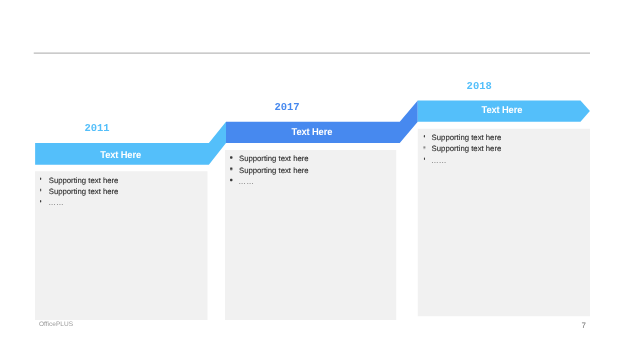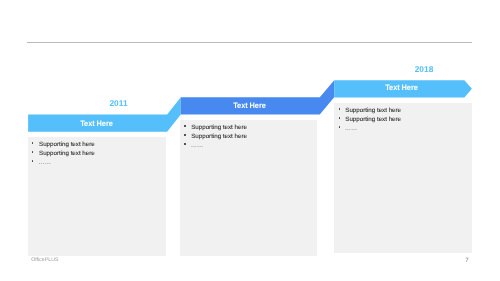--- a/index.html
+++ b/index.html
@@ -10,21 +10,21 @@
   .slide{position:relative;width:500px;height:281px;background:#fff;}
   .rule{position:absolute;left:27.4px;top:42.0px;width:445.1px;height:1px;background:#bababa;}
   svg.arrows{position:absolute;left:0;top:0;width:500px;height:281px;}
   .panel{position:absolute;background:#f1f1f1;}
   .bullets{position:absolute;list-style:none;margin:0;padding:0;}
   .bullets li{position:relative;font-size:6.2px;color:#2e2e2e;line-height:9.15px;padding-left:7.0px;white-space:nowrap;-webkit-text-stroke:0.09px #2e2e2e;}
   .bullets li:before{content:"";position:absolute;left:0.3px;top:1.9px;width:1.1px;height:1.9px;background:#3a3a3a;border-radius:50%;}
   .bullets li.dots{color:#c8c8c8;}
   .bullets li.dots span{position:relative;display:inline-block;top:-0.6px;left:-0.5px;letter-spacing:0.1px;}
   .chevlabel{position:absolute;color:#fff;font-weight:bold;font-size:7.9px;letter-spacing:-0.1px;text-align:center;transform:scaleX(0.945);transform-origin:50% 50%;}
-  .year{position:absolute;font-weight:bold;font-size:8.4px;text-align:right;}
+  .year{position:absolute;font-weight:bold;font-size:8.4px;text-align:left;font-family:Liberation Mono, monospace;}
   .footer-logo{position:absolute;left:31.2px;top:256.5px;font-size:5.2px;color:#9a9a9a;letter-spacing:0.02px;}
   .pageno{position:absolute;left:465.3px;top:256.9px;font-size:6.3px;color:#757575;}
 </style>
 </head>
 <body>
 
 <div class="slide">
   <div class="rule"></div>
 
   <svg class="arrows" viewBox="0 0 500 281">
@@ -35,20 +35,21 @@
 
   <div class="year" style="left: 67.6px; top: 98.3px; width: 60px; color: rgb(84, 191, 250);">2011</div>
   <div class="chevlabel" style="left:28.2px;top:118.6px;width:137px;">Text Here</div>
   <div class="panel" style="left:28.4px;top:137.0px;width:137.2px;height:119.4px;"></div>
   <ul class="bullets" style="left:32.0px;top:140.1px;">
     <li>Supporting text here</li>
     <li>Supporting text here</li>
     <li class="dots"><span>……</span></li>
   </ul>
 
+  <div class="year" style="left: 219.6px; top: 80.9px; width: 60px; color: rgb(71, 137, 239);">2017</div>
   <div class="chevlabel" style="left:181.4px;top:100.8px;width:137px;">Text Here</div>
   <div class="panel" style="left:180.2px;top:120.0px;width:136.6px;height:136.3px;"></div>
   <ul class="bullets" style="left:184.2px;top:122.9px;">
     <li>Supporting text here</li>
     <li>Supporting text here</li>
     <li class="dots"><span>……</span></li>
   </ul>
 
   <div class="year" style="left: 373.3px; top: 64px; width: 60px; color: rgb(84, 191, 250);">2018</div>
   <div class="chevlabel" style="left:332.6px;top:83.3px;width:137px;">Text Here</div>

